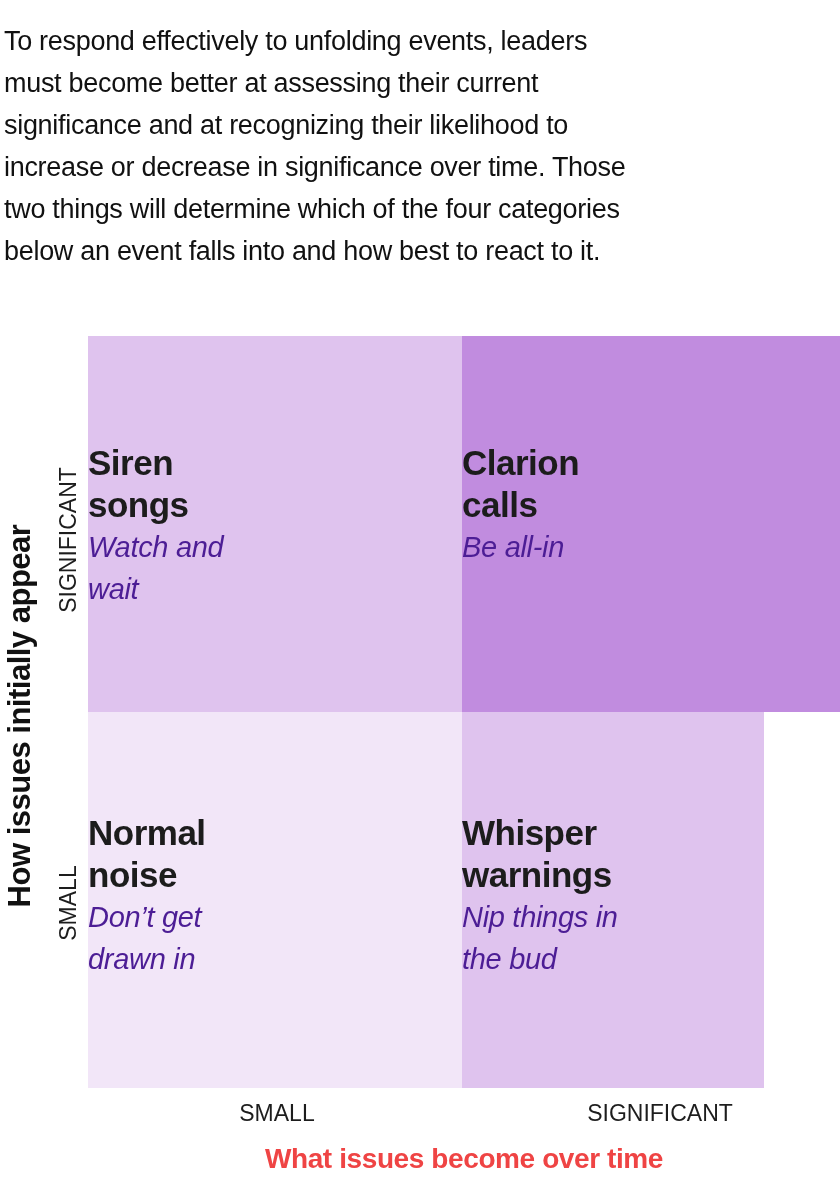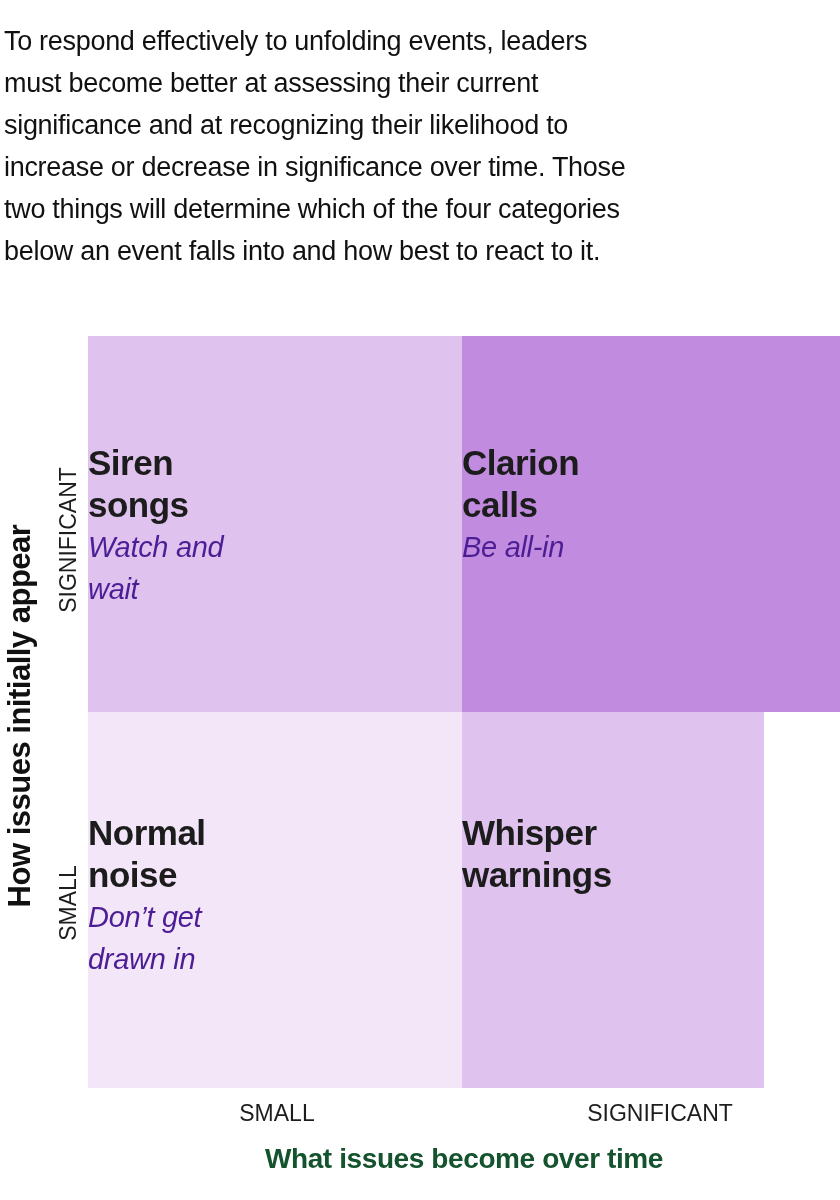--- a/index.html
+++ b/index.html
@@ -32,21 +32,21 @@
   .rot{position:absolute;transform:translate(-50%,-50%) rotate(-90deg);white-space:nowrap;}
   .y-title{left:20px;top:716px;font-weight:bold;font-size:31px;letter-spacing:-0.5px;color:#111111;}
   .y-tick-sig{left:68px;top:540px;}
   .y-tick-small{left:68px;top:903px;}
   .tick{font-size:23px;letter-spacing:0px;color:#1d1d1d;}
 
   .x-tick{position:absolute;transform:translate(-50%,-50%);white-space:nowrap;}
   .x-tick-small{left:277px;top:1113px;}
   .x-tick-sig{left:660px;top:1113px;}
   .x-title{position:absolute;left:464px;top:1159px;transform:translate(-50%,-50%);
-           font-weight:bold;font-size:28px;letter-spacing:-0.4px;color:#14532d;white-space:nowrap;}
+           font-weight:bold;font-size:28px;letter-spacing:-0.4px;color:#ef4444;white-space:nowrap;}
 </style>
 </head>
 <body>
 
 <div id="page">
 
   <div class="intro">To respond effectively to unfolding events, leaders
 must become better at assessing their current
 significance and at recognizing their likelihood to
 increase or decrease in significance over time. Those
@@ -78,20 +78,22 @@
 noise</div>
         <div class="quad-action">Don’t get
 drawn in</div>
       </div>
     </div>
 
     <div class="quad br" style="background: rgb(223, 195, 238);">
       <div class="quad-text">
         <div class="quad-title">Whisper
 warnings</div>
+        <div class="quad-action">Nip things in
+the bud</div>
       </div>
     </div>
 
   </div>
 
   <div class="rot y-title">How issues initially appear</div>
   <div class="rot tick y-tick-sig">SIGNIFICANT</div>
   <div class="rot tick y-tick-small">SMALL</div>
 
   <div class="x-tick tick x-tick-small">SMALL</div>

